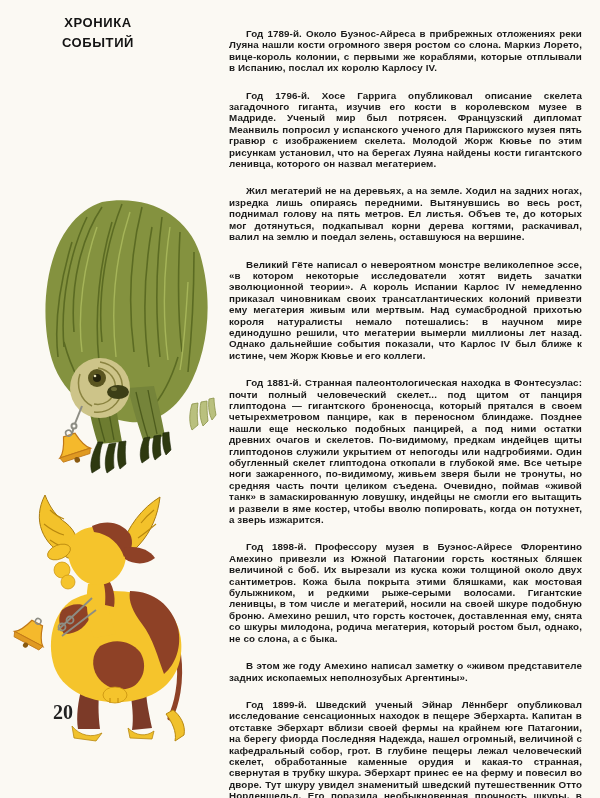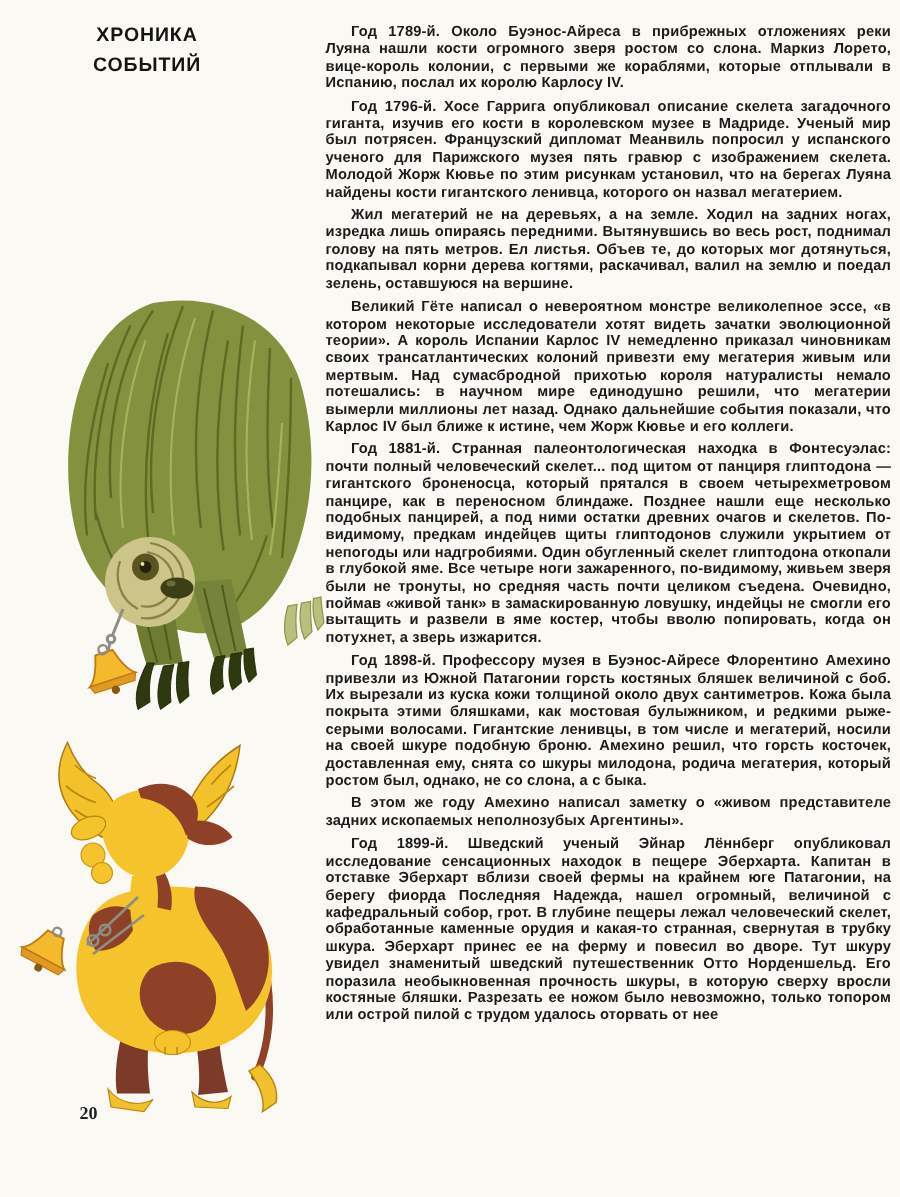--- a/index.html
+++ b/index.html
@@ -1,24 +1,24 @@
 <!DOCTYPE html>
 <html lang="ru"><head>
 <meta charset="utf-8">
 <style>
   html,body{margin:0;padding:0;}
   body{width:600px;height:798px;background:#ffffff;font-family:"Liberation Sans",sans-serif;}
   .page{position:relative;width:600px;height:798px;background:#fbf9f3;overflow:hidden;}
   .title-block{position:absolute;left:0;top:13px;width:196px;text-align:center;
     font-weight:700;font-size:13px;line-height:20px;letter-spacing:0.6px;color:#141414;}
   .text-col{position:absolute;left:213px;top:12px;width:385px;}
-  .body-par{margin:4px;text-indent:17px;font-weight:700;font-size:9.8px;line-height:11.4px;
+  .body-par{margin:16px;text-indent:17px;font-weight:700;font-size:9.8px;line-height:11.4px;
     text-align:justify;color:#1b1b1b;letter-spacing:0.1px;hyphens:auto;-webkit-hyphens:auto;}
-  .page-num{position:absolute;left:53px;top:735px;font-family:"Liberation Serif",serif;
-    font-weight:700;font-size:12px;color:#222;}
+  .page-num{position:absolute;left:53px;top:701px;font-family:"Liberation Serif",serif;
+    font-weight:700;font-size:20px;color:#222;}
   .illus{position:absolute;}
   .sloth{left:2px;top:192px;}
   .cow{left:12px;top:488px;}
 </style>
 </head>
 <body>
 
 <div class="page">
 
   <div class="title-block">

